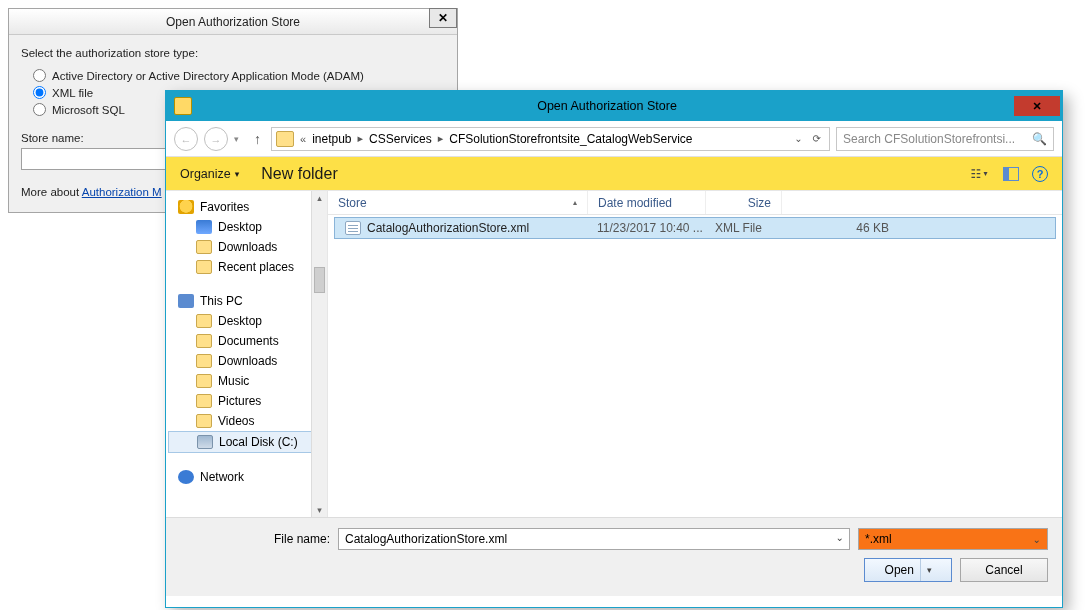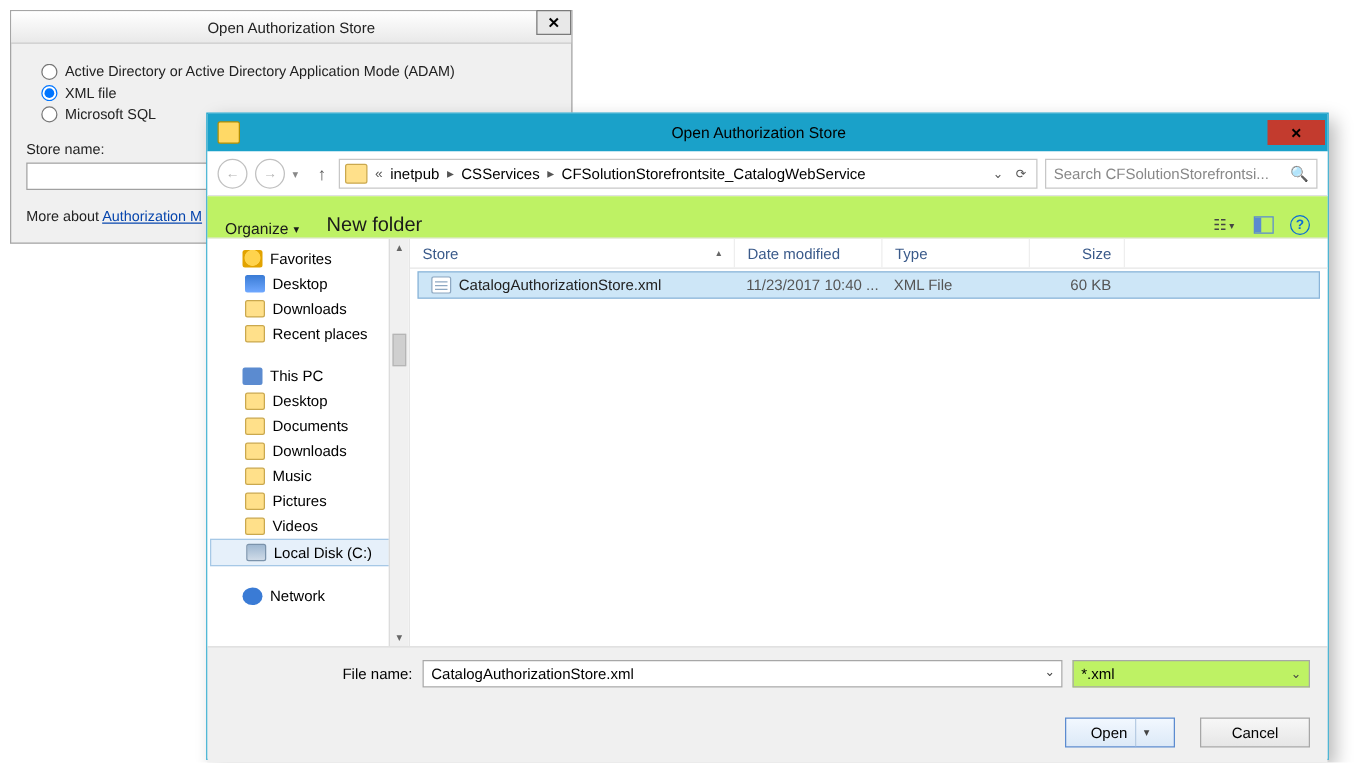--- a/index.html
+++ b/index.html
@@ -33,36 +33,36 @@
   .up-arrow { font-size: 14px; color:#555; padding: 0 4px; cursor: pointer; }
   .breadcrumb-box { flex: 1; height: 24px; border: 1px solid #c7c7c7; display: flex; align-items: center; background: #fff; }
   .bc-foldericon { width: 18px; height: 16px; margin: 0 4px; background: #ffe08a; border: 1px solid #caa84e; border-radius: 2px; }
   .bc-sep, .bc-chev { color:#555; padding: 0 2px; font-size: 11px; }
   .bc-item { padding: 0 4px; font-size: 12px; color:#000; cursor: pointer; }
   .bc-tail { margin-left: auto; display:flex; align-items:center; gap:10px; padding-right:8px; }
   .bc-tail span { color:#555; font-size:10px; cursor: pointer; }
   .search-box { width: 218px; height: 24px; border: 1px solid #c7c7c7; display: flex; align-items: center; padding: 0 6px; color: #888; font-size: 12px; }
   .search-box .mag { margin-left:auto; color:#555; font-size: 12px; }
 
-  .fd-toolbar { height: 34px; border-bottom: 1px solid #e6e6e6; display: flex; align-items: flex-end; padding: 0 14px; background: #bef264; }
+  .fd-toolbar { height: 34px; border-bottom: 1px solid #e6e6e6; display: flex; align-items: center; padding: 0 14px; background: #fde047; }
   .fd-toolbar .org { display:flex; align-items:center; gap:4px; color:#1a1a1a; font-size: 12.5px; cursor: pointer; }
   .fd-toolbar .nf { margin-left: 22px; color:#1a1a1a; font-size: 16px; cursor: pointer; }
   .tb-right { margin-left: auto; display:flex; align-items:center; gap:10px; }
   .tb-right .iconbtn { width:22px; height:20px; border:1px solid transparent; display:flex; align-items:center; justify-content:center; cursor:pointer; color:#444; font-size:12px; }
   .tb-right .iconbtn.help { color:#0a6cd6; border-radius:50%; border:1px solid #0a6cd6; width:16px; height:16px; font-size:11px; font-weight:bold; }
   .tb-right .pane { width:16px; height:14px; border:1px solid #5b8bd0; display:flex; }
   .tb-right .pane::before{ content:""; width:5px; background:#5b8bd0; }
 
   .fd-body { display:flex; height: 326px; background:#fff; }
   .tree { width: 162px; border-right: 1px solid #e6e6e6; position:relative; overflow:hidden; padding: 6px 0; }
   .tree-scroll { position:absolute; right:0; top:0; bottom:0; width:16px; background:#f0f0f0; border-left:1px solid #dcdcdc; display:flex; flex-direction:column; align-items:center; }
   .tree-scroll .arrow { font-size:9px; color:#666; padding:2px 0; cursor:pointer; }
   .tree-scroll .track { flex:1; position:relative; width:100%; }
   .tree-scroll .thumb { position:absolute; left:2px; right:2px; top:62px; height:26px; background:#cfcfcf; border:1px solid #b5b5b5; }
-  .tree .node { display:flex; align-items:center; gap:6px; padding: 3px 6px 3px 28px; font-size:12px; color:#000; cursor:pointer; }
+  .tree .node { display:flex; align-items:center; gap:6px; padding: 3px 6px 3px 12px; font-size:12px; color:#000; cursor:pointer; }
   .tree .node.sub { padding-left: 30px; }
   .tree .node.sel { background:#e6f0fa; border:1px solid #a6c8e6; margin: 0 2px; padding-left:28px; }
   .tree .blank { height: 14px; }
   .ico { width:16px; height:14px; display:inline-block; border-radius:2px; flex-shrink:0;}
   .ico.star { background: radial-gradient(circle at 50% 45%, #ffd34d 55%, #e2a300 60%); }
   .ico.desktop { background: linear-gradient(#3a7bd5,#6fa8ff); }
   .ico.folder { background:#ffe08a; border:1px solid #caa84e; }
   .ico.pc { background:#5b8bd0; }
   .ico.disk { background: linear-gradient(#9fb8d1,#cfdbe8); border:1px solid #7b93ab; }
   .ico.net { background:#3a7bd5; border-radius:50%; }
@@ -85,38 +85,39 @@
   .row .rc.date { width:118px; color:#555; }
   .row .rc.type { width:118px; color:#555; }
   .row .rc.size { width:76px; text-align:right; color:#555; }
 
   .fd-footer { background:#f0f0f0; border-top:1px solid #dcdcdc; padding: 10px 14px 14px; }
   .fn-row { display:flex; align-items:center; gap:8px; }
   .fn-label { font-size:12px; color:#000; width:150px; text-align:right; }
   .fn-input-wrap { flex:1; position:relative; }
   .fn-input { width:100%; height:22px; border:1px solid #a7a7a7; background:#fff; padding:2px 20px 2px 6px; font-size:12px; }
   .fn-input-wrap .caret { position:absolute; right:6px; top:4px; font-size:10px; color:#444; cursor:pointer; }
-  .filter { width:190px; height:22px; border:1px solid #a7a7a7; background:#bef264; display:flex; align-items:center; padding:0 6px; font-size:12px; cursor:pointer; }
+  .filter { width:190px; height:22px; border:1px solid #a7a7a7; background:#f97316; display:flex; align-items:center; padding:0 6px; font-size:12px; cursor:pointer; }
   .filter .caret { margin-left:auto; font-size:10px; color:#444; }
-  .btn-row { display:flex; justify-content:flex-end; gap:20px; margin-top:24px; }
+  .btn-row { display:flex; justify-content:flex-end; gap:8px; margin-top:8px; }
   .btn { width:88px; height:24px; border:1px solid #a7a7a7; background:linear-gradient(#f7f7f7,#e6e6e6); font-size:12px; display:flex; align-items:center; justify-content:center; cursor:pointer; }
   .btn.open { border:1px solid #5b8bd0; background:linear-gradient(#f2f8ff,#dce9f7); display:flex; }
   .btn.open .caret { margin-left:6px; font-size:9px; color:#444; border-left:1px solid #b7cce3; padding-left:6px; height:100%; display:flex; align-items:center;}
 </style>
 </head>
 <body>
 
 <div class="back-dialog">
   <div class="back-titlebar">
     <span class="back-title">Open Authorization Store</span>
     <div class="back-close">
         <span>✕</span>
       </div>
   </div>
   <div class="back-body">
+    <div class="instruction">Select the authorization store type:</div>
 
     <label class="radio-row">
       <input type="radio" name="storetype" style="">
       <span>Active Directory or Active Directory Application Mode (ADAM)</span>
     </label>
     <label class="radio-row">
       <input type="radio" name="storetype" checked="" style="">
       <span>XML file</span>
     </label>
     <label class="radio-row">
@@ -251,32 +252,31 @@
       </div>
     </div>
 
     <div class="listarea">
       <div class="list-header">
         <div class="col name">
             <span>Store</span>
             <span class="sort" style="margin-left:auto;">▴</span>
           </div>
         <div class="col date">Date modified</div>
-        <div class="col type">Type</div>
         <div class="col size">Size</div>
       </div>
       <div class="list-rows">
         <div class="row selected">
           <div class="rc name">
               <span class="ico doc"></span>
               <span>CatalogAuthorizationStore.xml</span>
             </div>
           <div class="rc date">11/23/2017 10:40 ...</div>
           <div class="rc type">XML File</div>
-          <div class="rc size">60 KB</div>
+          <div class="rc size">46 KB</div>
         </div>
       </div>
     </div>
   </div>
 
   <div class="fd-footer">
     <div class="fn-row">
       <div class="fn-label">File name:</div>
       <div class="fn-input-wrap">
         <input class="fn-input" type="text" value="CatalogAuthorizationStore.xml" style="">

